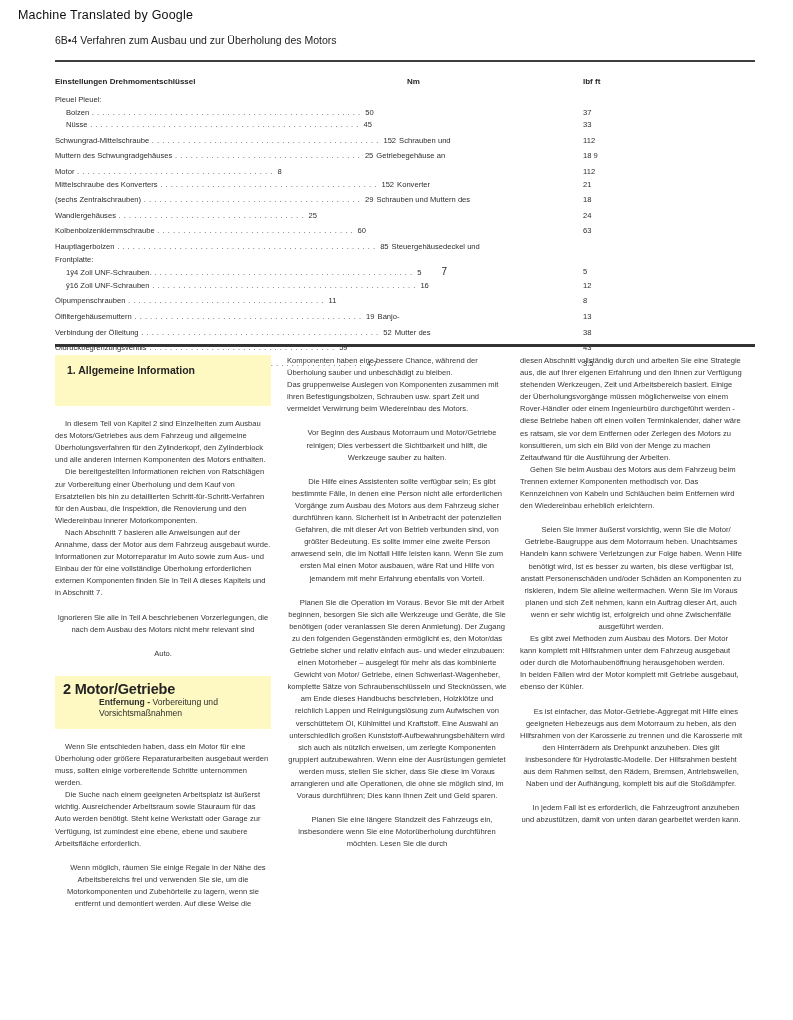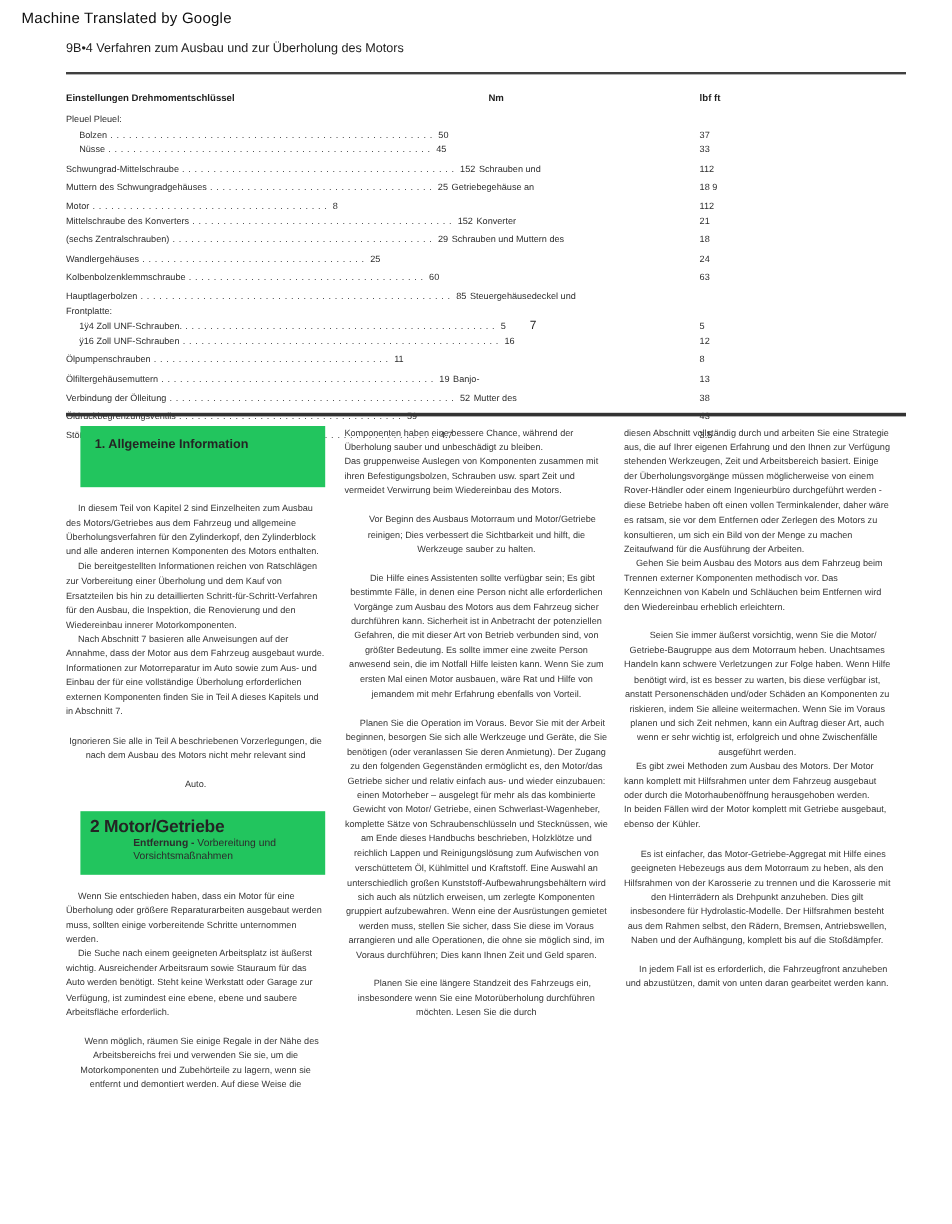--- a/index.html
+++ b/index.html
@@ -28,36 +28,36 @@
 
   .cols { position:absolute; left:55px; top:355px; width:700px; display:flex; }
   .col { font-size:7.6px; line-height:12.1px; color:#363636; }
   .col1 { width:216px; }
   .col2 { width:220px; margin-left:16px; }
   .col3 { width:222px; margin-left:13px; }
   .col p { margin:0; }
   .col p.ind { text-indent:10px; }
   .col p.gap { margin-top:12px;text-align:center; }
 
-  .secbox { background:#22c55e;margin-left:12px; }
+  .secbox { background:#fef9c3; }
   .secbox1 { padding:9px 10px 30px 12px; }
   .secbox1 .t1 { font-size:10.5px; font-weight:bold; color:#242424; }
   .secbox2 { margin-top:16px; padding:7px 8px 9px 8px; }
   .secbox2 .t2 { font-size:14.5px; font-weight:bold; color:#242424; letter-spacing:-0.2px; }
   .secbox2 .sub { margin-left:36px; margin-top:2px; font-size:8.6px; line-height:11.5px; width:128px; color:#2c2c2c; }
   .secbox2 .sub b { font-weight:bold; }
   .after-box { margin-top:12px; }
 </style>
 </head>
 <body>
 
 <div class="page">
 
   <div class="watermark">Machine Translated by Google</div>
-  <div class="page-title">9B•4 Verfahren zum Ausbau und zur Überholung des Motors</div>
+  <div class="page-title">6B•4 Verfahren zum Ausbau und zur Überholung des Motors</div>
   <div class="rule-top"></div>
 
   <div class="thead">
     <span>Einstellungen Drehmomentschlüssel</span>
     <span class="th-nm">Nm</span>
     <span class="th-lbf">lbf ft</span>
   </div>
 
   <div class="trows" id="torque-rows">
       <div class="trow"><span class="lbl">Pleuel Pleuel:</span></div>

